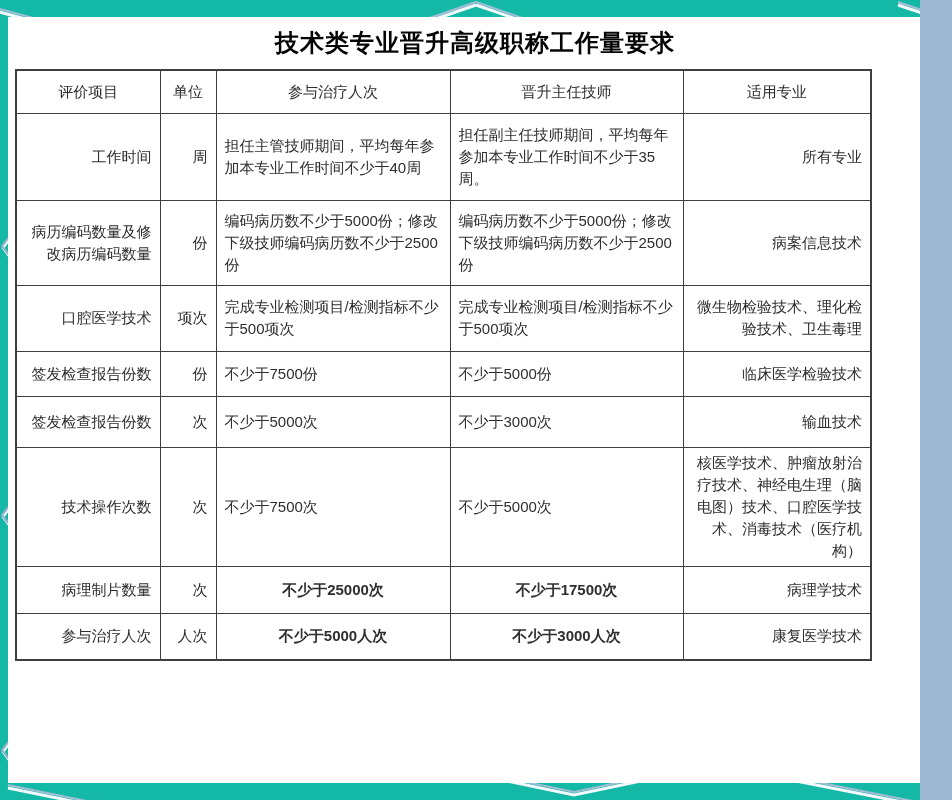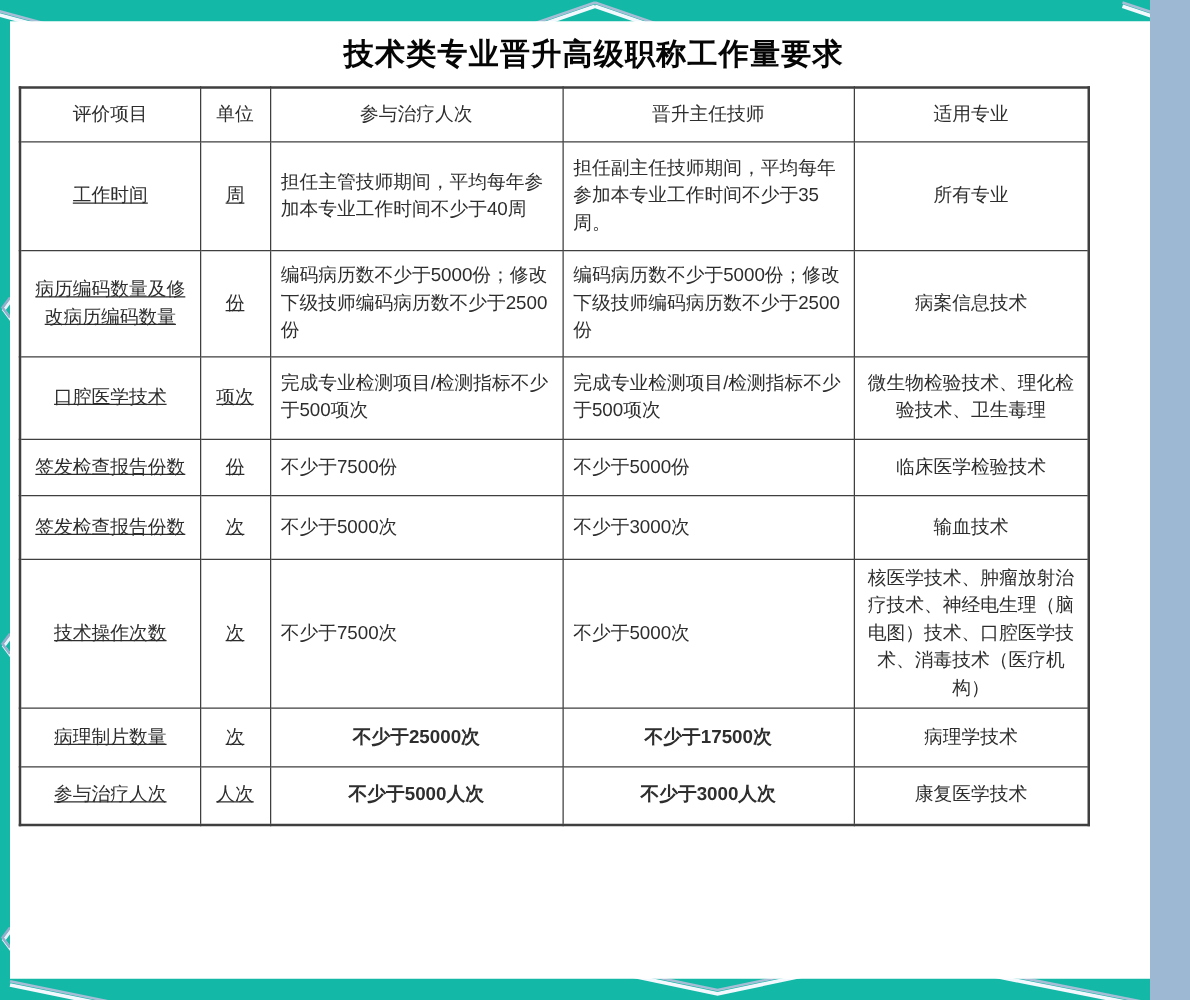--- a/index.html
+++ b/index.html
@@ -38,23 +38,23 @@
     border:1px solid #3f3f3f;
     vertical-align:middle;
     padding:3px 8px;
     line-height:22px;
     word-break:break-all;
     overflow:hidden;
   }
   table.req{border:2px solid #3f3f3f;}
   thead tr{height:43px;}
   th{font-weight:400;text-align:center;}
-  td.item,td.unit{text-align:center;padding:3px 4px;text-decoration:underline;}
+  td.item,td.unit{text-align:right;padding:3px 4px;}
   td.deputy,td.chief{text-align:left;}
-  td.majors{text-align:center;}
+  td.majors{text-align:right;}
   tr.ctr td.deputy,tr.ctr td.chief{text-align:center;font-weight:bold;}
   tr.r0{height:87px}
   tr.r1{height:85px}
   tr.r2{height:66px}
   tr.r3{height:45px}
   tr.r4{height:51px}
   tr.r5{height:119px}
   tr.r6{height:68px}
   tr.r7{height:47px}
   tr.r8{height:47px}

